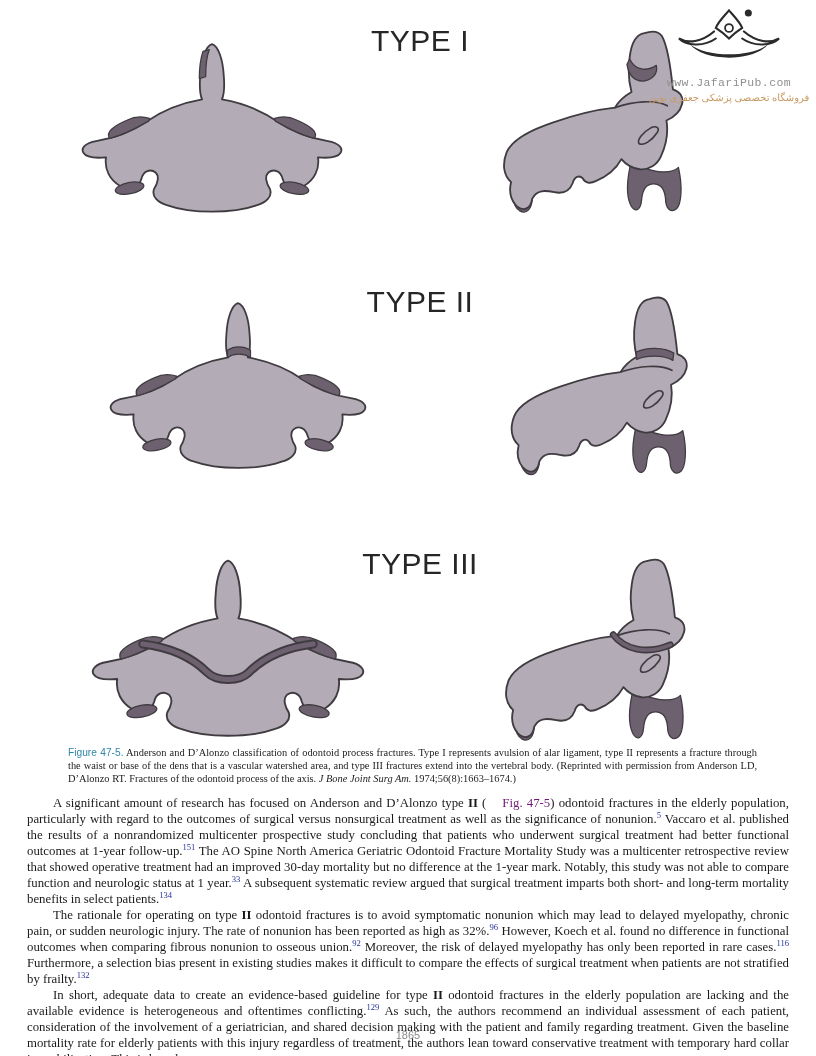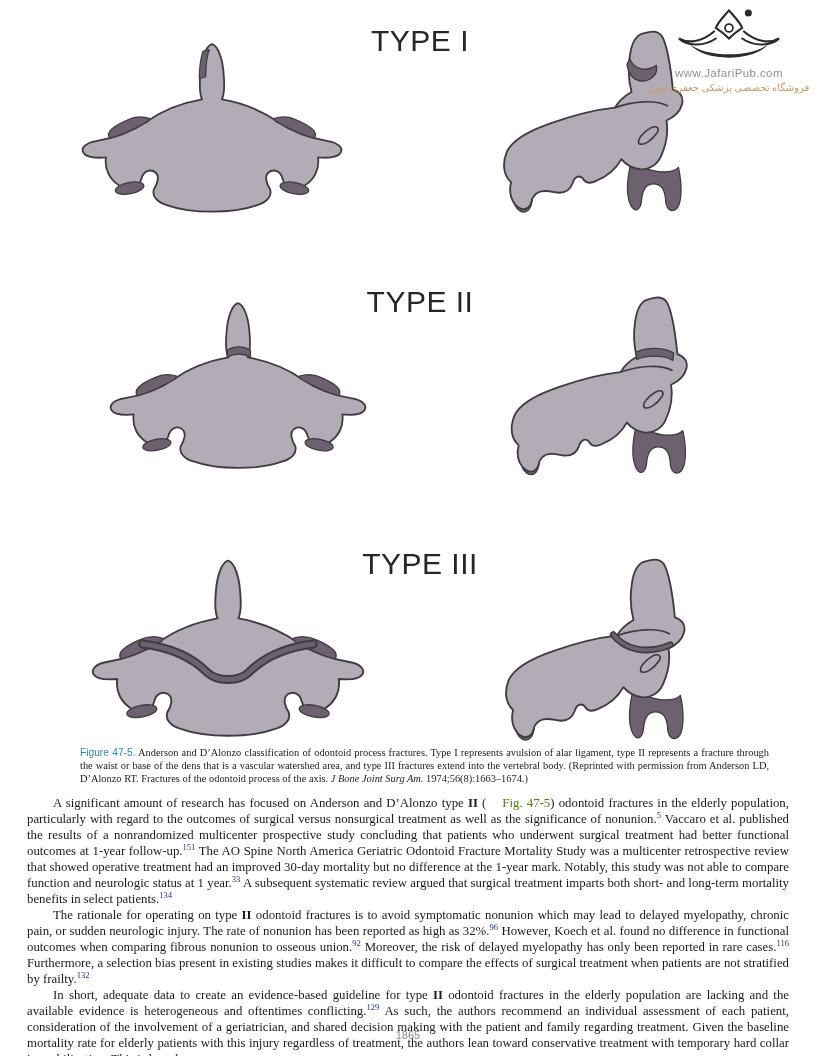--- a/index.html
+++ b/index.html
@@ -19,47 +19,47 @@
   .bone  { fill:#b3abb6; stroke:#3f3b40; stroke-width:2;   stroke-linejoin:round; }
   .shade { fill:#6d6170; stroke:#3f3b40; stroke-width:1.4; stroke-linejoin:round; }
   .edge  { fill:none;    stroke:#3f3b40; stroke-width:1.8; stroke-linecap:round; }
   .fracture-outline { fill:none; stroke:#3f3b40; stroke-width:9.5; stroke-linecap:round; }
   .fracture-core    { fill:none; stroke:#6d6170; stroke-width:5.5; stroke-linecap:round; }
 
   
   .logo { position:absolute; top:6px; right:6px; width:162px; text-align:center; z-index:5; }
   .logo-mark { display:block; margin:0 auto; }
   .logo-site {
-    font-family:Liberation Sans, sans-serif; font-size:11.5px; color:#8f8f8f;
-    letter-spacing:0.4px; margin-top:3px;
+    font-family:Liberation Mono, monospace; font-size:11.5px; color:#8f8f8f;
+    letter-spacing:0.4px; margin-top:12px;
   }
   .logo-tagline {
     font-family:Liberation Serif, serif; font-size:10px; color:#c89a62;
     direction:rtl; margin-top:3px;
   }
 
   
   .caption {
-    position:absolute; top:747px; left:80px; width:689px;
+    position:absolute; top:747px; left:68px; width:689px;
     font-size:10.4px; line-height:1.24; text-align:justify; color:#222222;
   }
   .cap-label { color:#2e86a8; font-family:"Liberation Sans", sans-serif; font-size:10.2px; }
   .caption i { font-style:italic; }
 
   
   .body-text {
     position:absolute; top:796px; left:27px; width:762px;
     font-size:12.8px; line-height:1.25; text-align:justify;
   }
   .body-text p { margin:0; text-indent:26px; }
   sup.ref {
     color:#26329b; font-size:8.6px; line-height:0; vertical-align:super;
     text-decoration:none; cursor:pointer;
   }
-  .figlink { color:#4d7c0f; cursor:pointer;margin-left:16px; }
+  .figlink { color:#701a75; cursor:pointer;margin-left:16px; }
 
   .page-number {
     position:absolute; top:1029px; left:0; width:100%; text-align:center;
     font-family:Liberation Sans, sans-serif; font-size:11px; color:#8a8a8a;
   }
   .defs-hidden { position:absolute; width:0; height:0; overflow:hidden; }
 </style>
 </head>
 <body>
 

